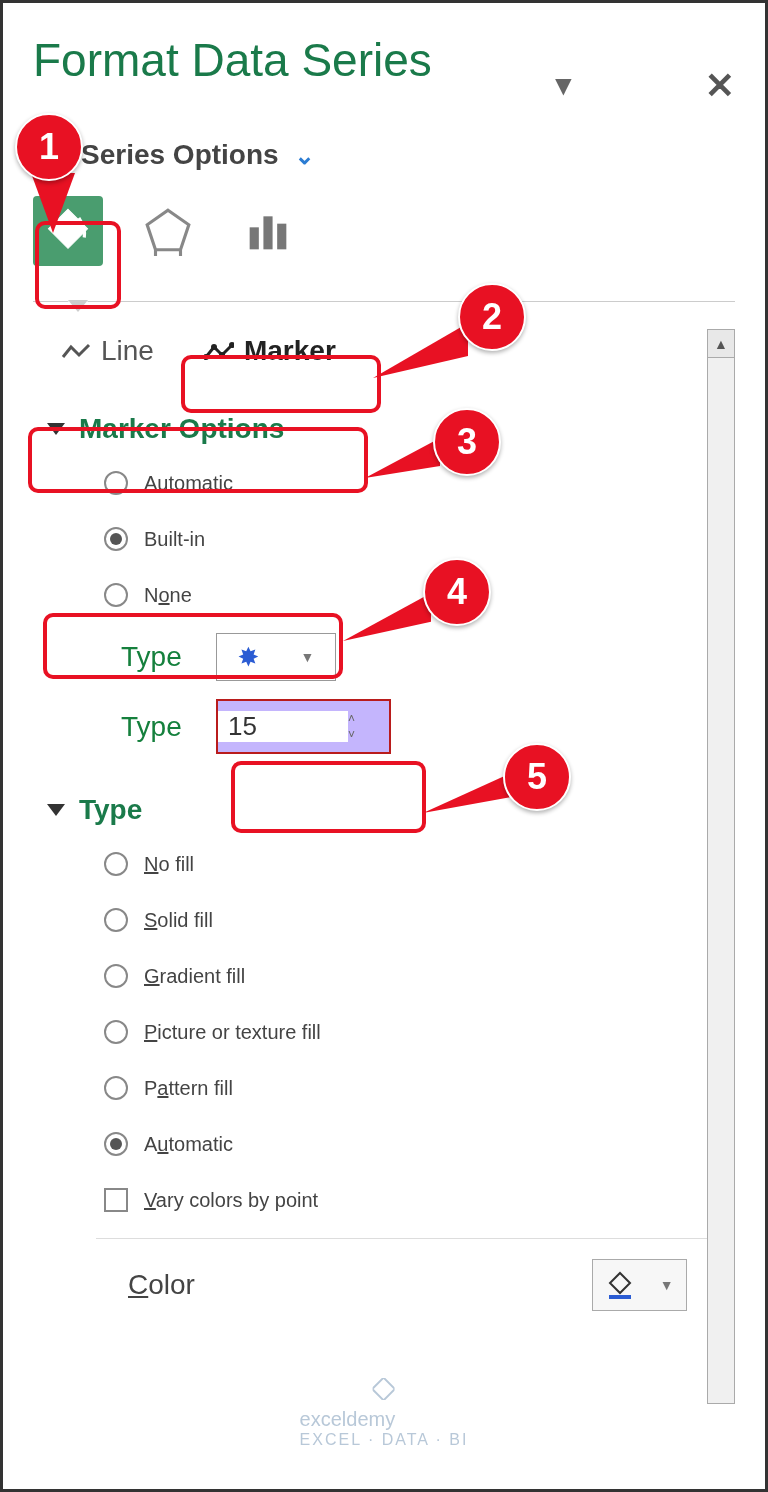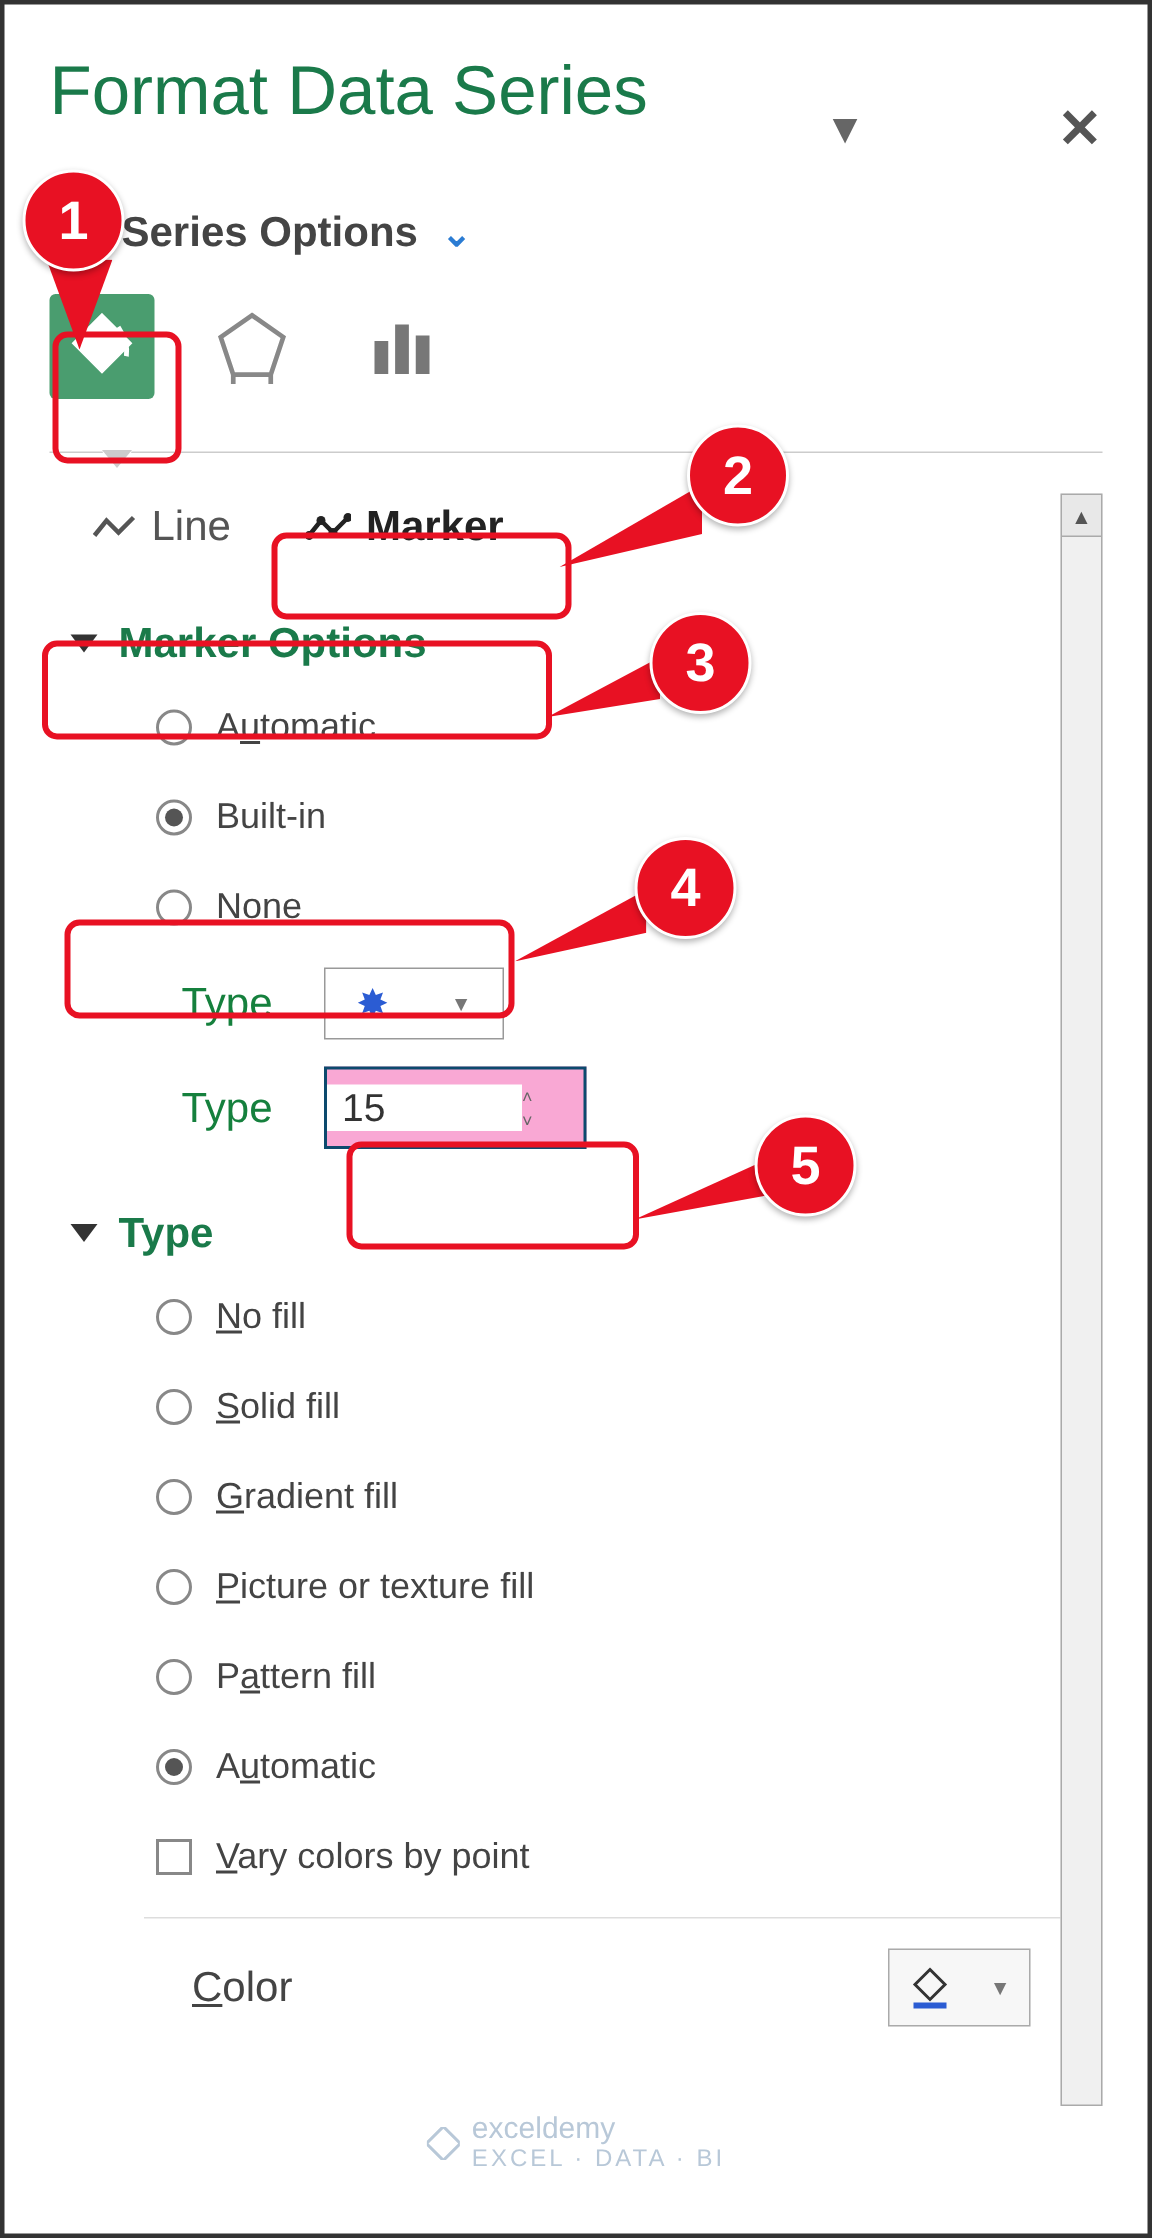--- a/index.html
+++ b/index.html
@@ -157,21 +157,21 @@
     margin-left: 55px;
     display: flex;
     flex-direction: column;
     gap: 20px;
     margin-bottom: 20px;
   }
   .radio-row {
     display: flex;
     align-items: center;
     gap: 16px;
-    font-size: 24px;
+    font-size: 20px;
     color: #444;
     cursor: pointer;
     padding: 6px 8px;
   }
   .radio {
     width: 24px; height: 24px;
     border: 2px solid #888;
     border-radius: 50%;
     display: flex;
     align-items: center;
@@ -211,26 +211,26 @@
   }
   .marker-glyph {
     color: #2b5cd3;
     font-size: 26px;
   }
   .dd-caret {
     font-size: 14px;
     color: #777;
   }
   .spinner {
-    border: 2px solid #0c4a6e;
+    border: 2px solid #b91c1c;
     width: 175px;
     height: 55px;
     display: flex;
     align-items: center;
-    background: #f9a8d4;
+    background: #c4b5fd;
   }
   .spinner input {
     border: none;
     width: 130px;
     font-size: 26px;
     padding: 0 10px;
     color: #333;
     outline: none;
   }
   .spin-btns {
@@ -315,20 +315,21 @@
   .watermark {
     position: absolute;
     bottom: 40px;
     left: 50%;
     transform: translateX(-50%);
     font-size: 20px;
     color: #b8c8d8;
     display: flex;
     align-items: center;
     gap: 8px;
+    flex-direction: column;
   }
   .wm-sub { font-size: 16px; color: #b8c8d8; letter-spacing: 2px; }
 </style>
 </head>
 <body>
 
 <div class="panel">
   <div class="title-row">
     <div class="title">Format Data Series</div>
     <span class="title-caret">▼</span>

